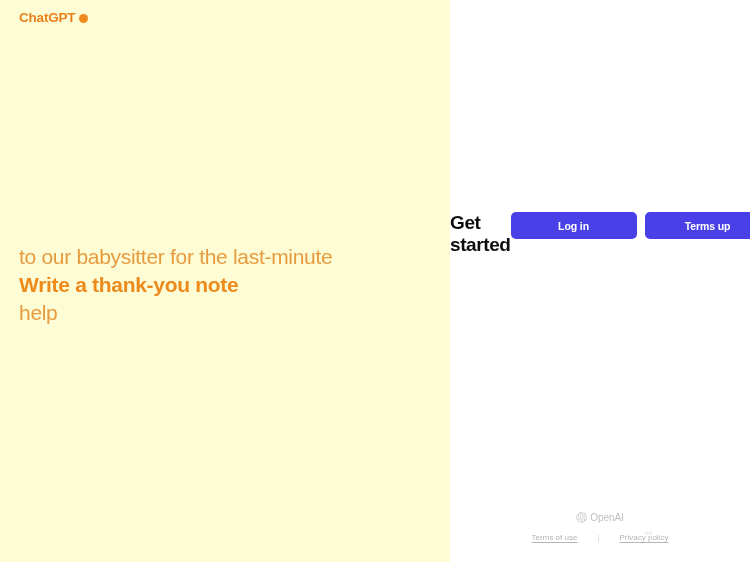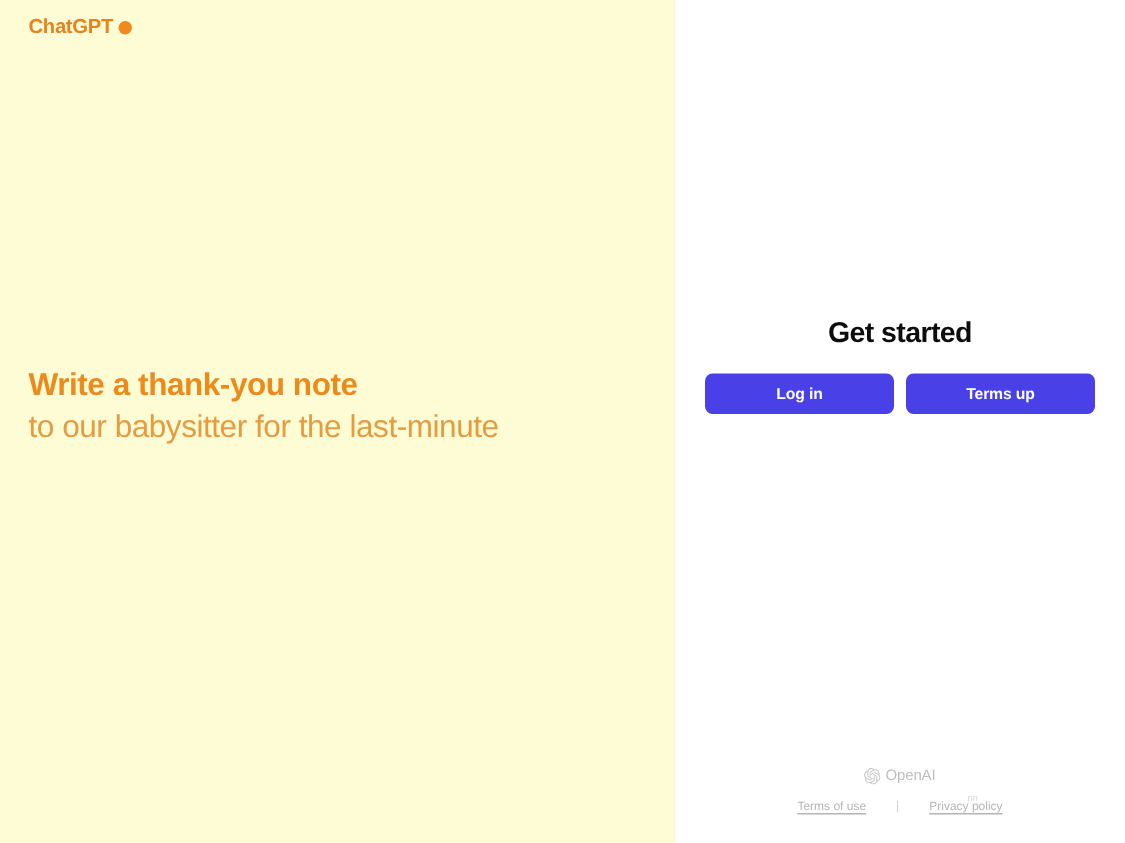--- a/index.html
+++ b/index.html
@@ -80,22 +80,22 @@
     height: 562px;
     background: #ffffff;
     box-sizing: border-box;
   }
   .auth-center {
     position: absolute;
     top: 212px;
     left: 0;
     right: 0;
     display: flex;
-    flex-direction: column;
-    align-items: center;
+    flex-direction: row;
+    align-items: flex-start;
   }
   .auth-title {
     font-size: 19px;
     font-weight: bold;
     color: #0d0d0d;
     letter-spacing: -0.4px;
     margin: 0 0 15px 0;
     line-height: 22px;
   }
   .auth-actions {
@@ -192,22 +192,23 @@
 <div class="screen">
 
   <section class="promo-panel">
 
     <div class="brand">
       <span class="brand-name">ChatGPT</span>
       <span class="brand-dot"></span>
     </div>
 
     <div class="promo-copy">
+      <p class="promo-line">to our babysitter for the last-minute</p>
       <p class="promo-line lead">Write a thank-you note</p>
-      <p class="promo-line">to our babysitter for the last-minute</p>
+      <p class="promo-line">help</p>
     </div>
 
   </section>
 
   <section class="auth-panel">
 
     <div class="auth-center">
       <h1 class="auth-title">Get started</h1>
       <div class="auth-actions">
         <button class="auth-button">Log in</button>

